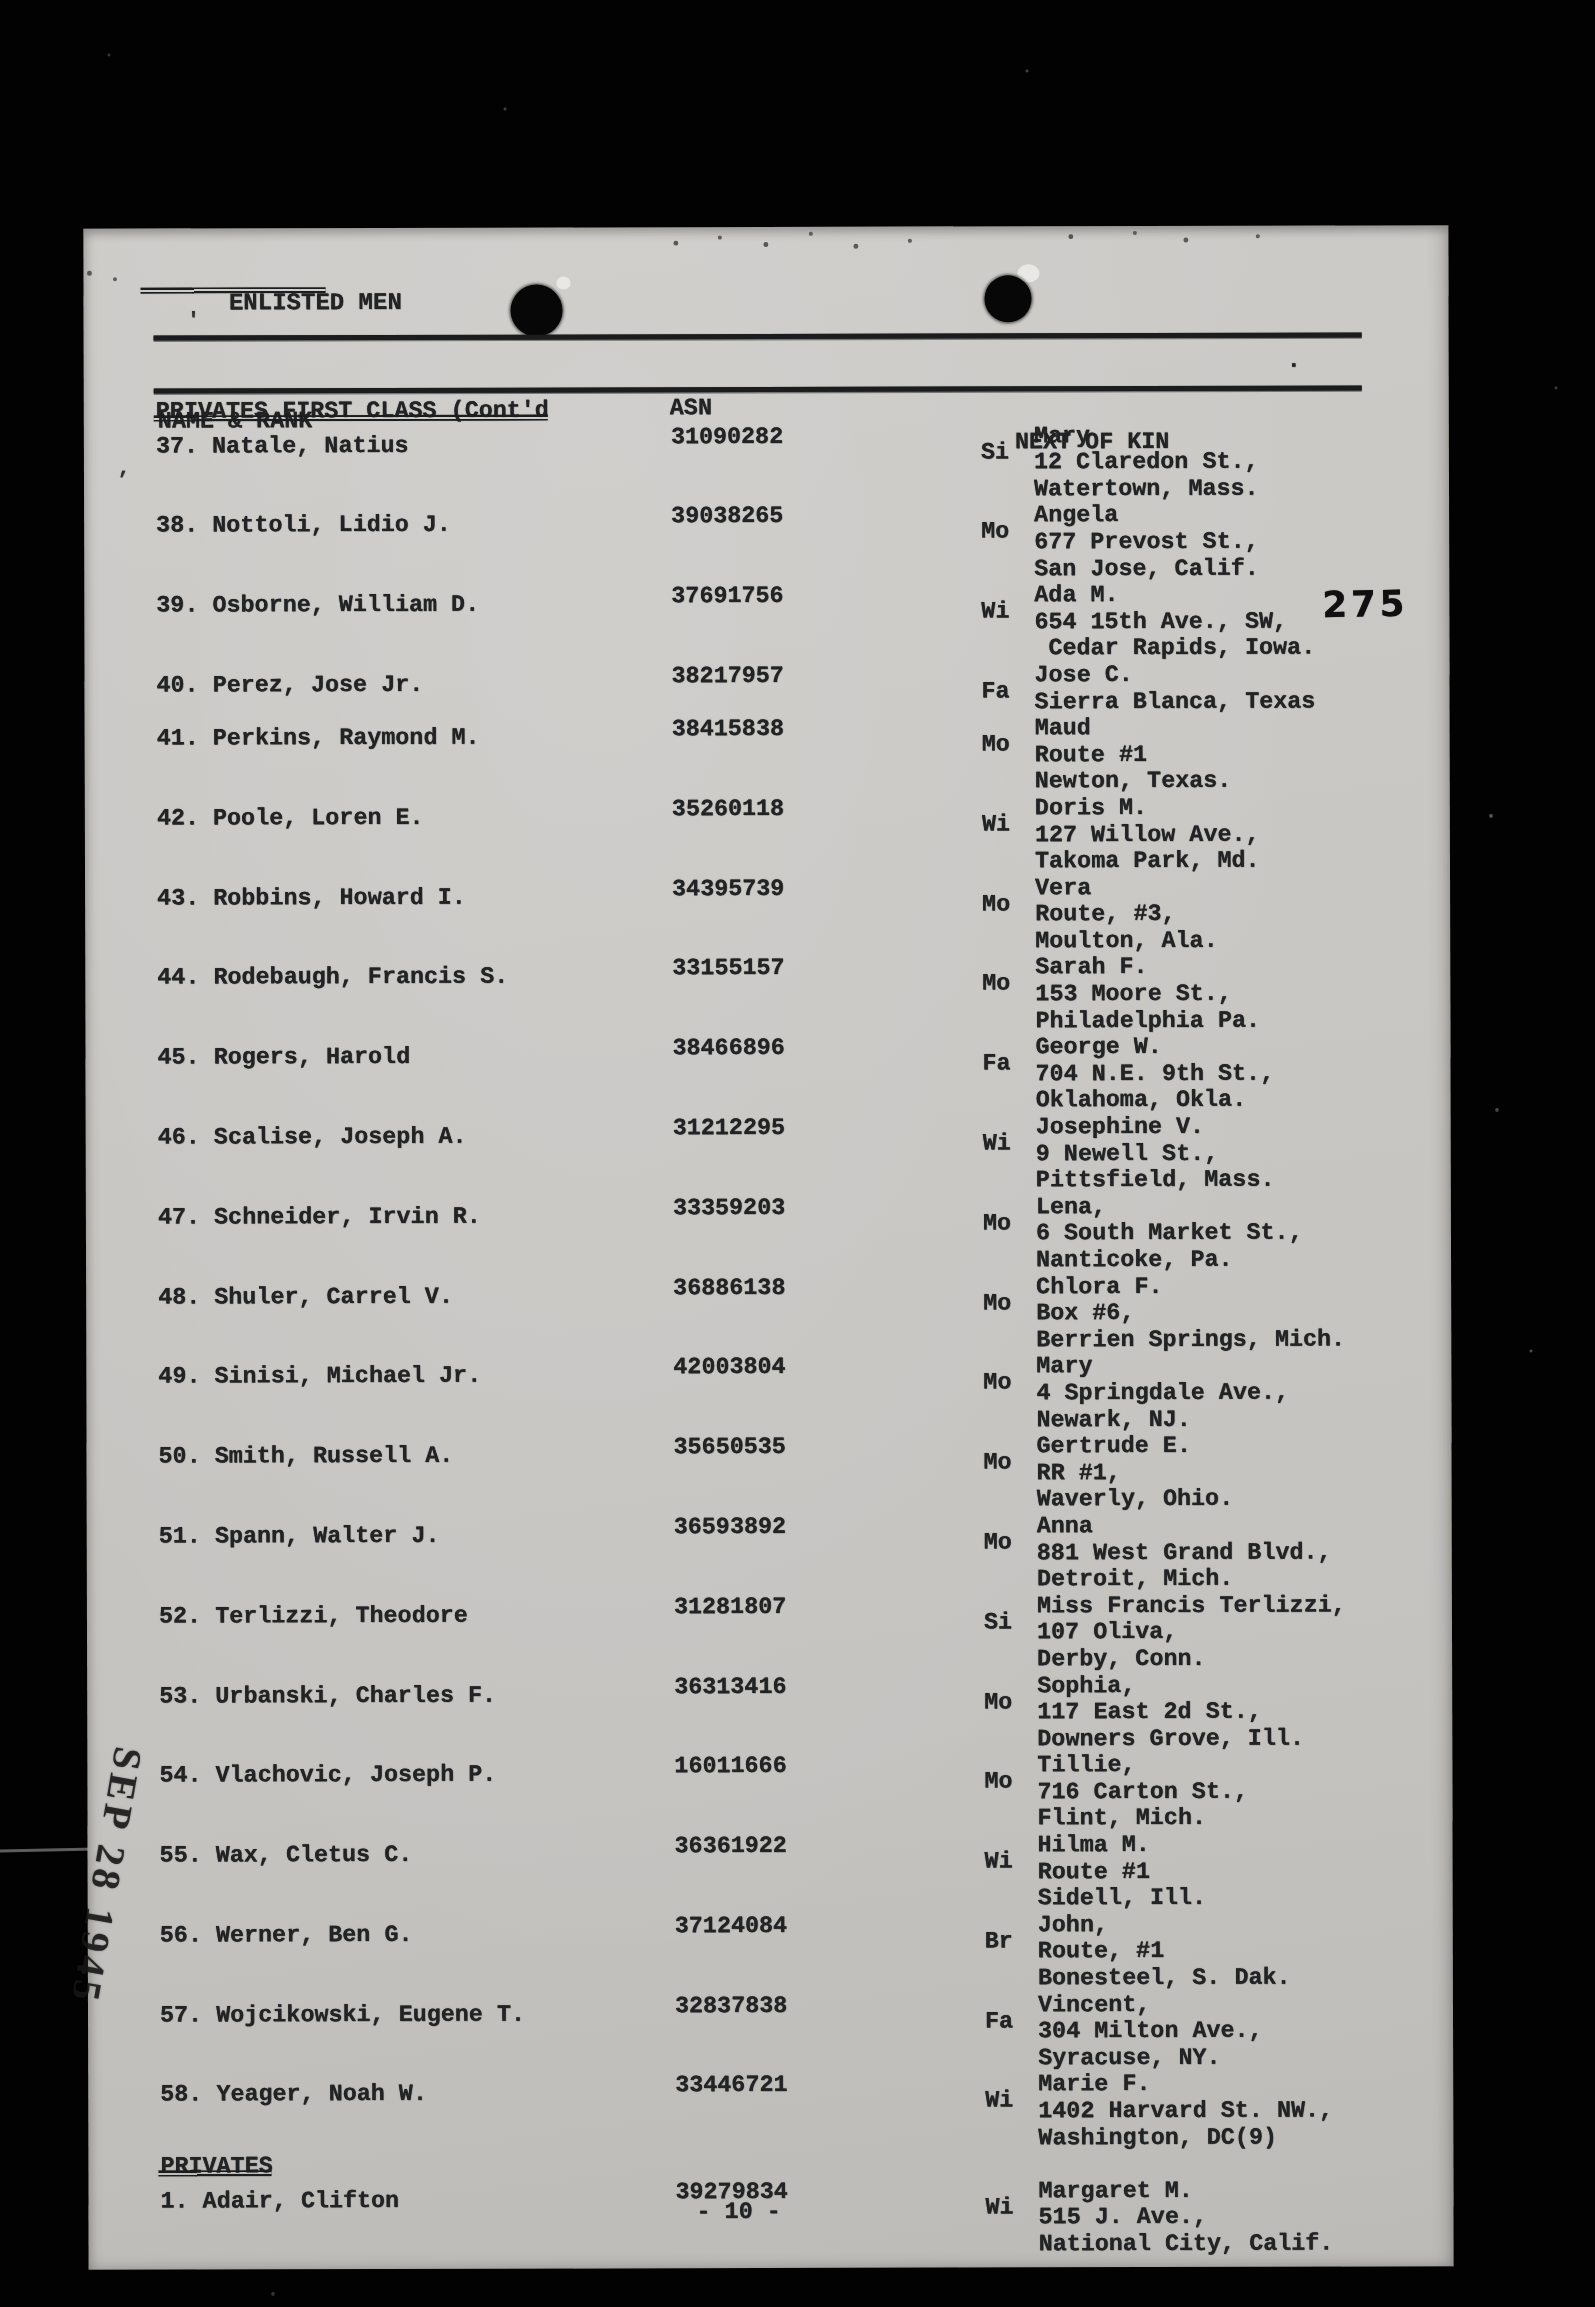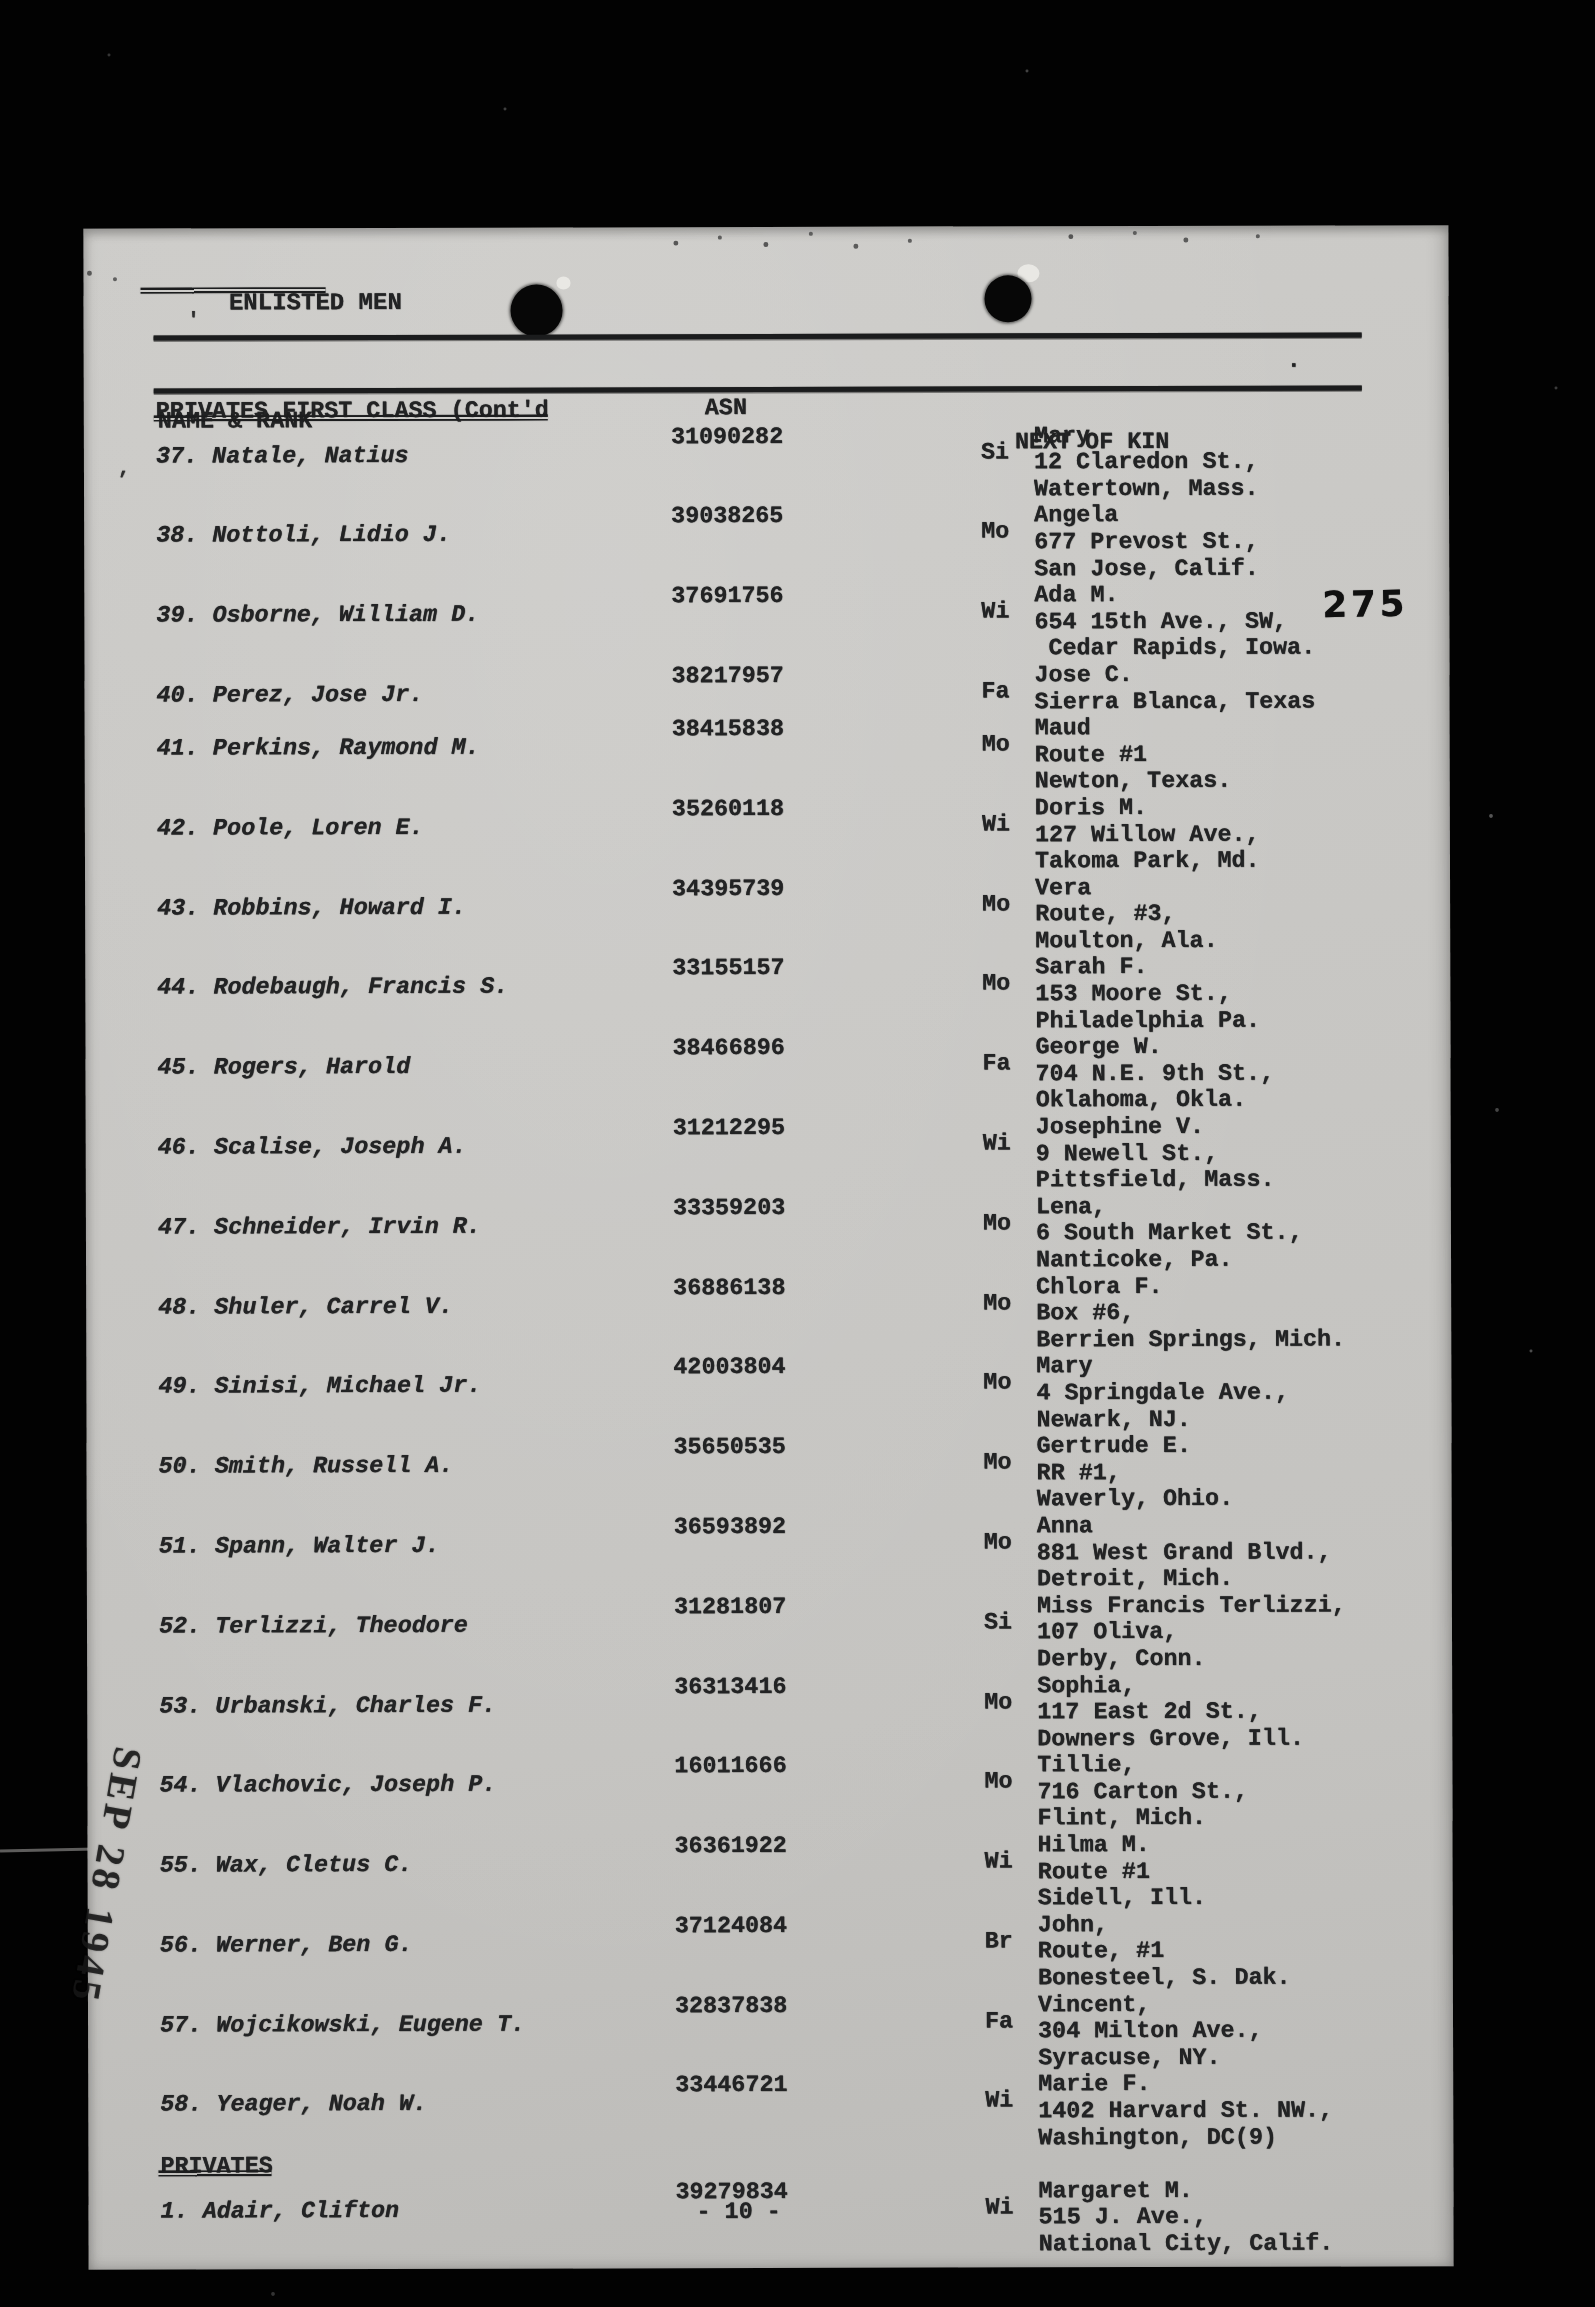--- a/index.html
+++ b/index.html
@@ -18,28 +18,28 @@
   .dbl{position:absolute;height:6.3px;
        background:linear-gradient(to bottom,#1c1d1e 0 2px,transparent 2px 4px,#1c1d1e 4px 6px,transparent 6px);
        box-shadow:0 0 0.9px rgba(0,0,0,.5);}
   .title .dbl{left:-1.8px;top:24px;width:185px;}
   .hrule{position:absolute;left:70px;width:1208px;height:4.5px;background:#1b1c1d;
          box-shadow:0 1.4px 0 rgba(20,20,20,.45), 0 0 0.9px rgba(0,0,0,.6);}
   .rule-top{top:107px;}
   .rule-mid{top:160px;}
   .header-row{position:absolute;left:0;top:115px;width:100%;height:27px;}
   .header-row .h1{position:absolute;left:74px;margin-top:38px;}
-  .header-row .h2{position:absolute;left:586px;margin-left:35px;}
+  .header-row .h2{position:absolute;left:586px;}
   .header-row .h3{position:absolute;left:931px;margin-top:8px;}
   .header-row .stray-dot{position:absolute;left:1203px;top:7.2px;}
   .roster{position:absolute;left:72px;top:170px;width:1287px;}
   .sec-heading{position:relative;height:26.6px;}
   .sec-heading .dbl{left:-1.8px;top:17px;}
   .entry{position:relative;min-height:26.6px;}
-  .entry .num-name{position:absolute;left:0;top:18px;font-style:italic;}
+  .entry .num-name{position:absolute;left:0;top:8px;}
   .entry .asn{position:absolute;left:515px;top:0;}
   .entry .rel{position:absolute;left:825px;top:16px;}
   .entry .kin{margin-left:878px;}
   .kin-line{white-space:pre;}
   .footer-page{position:absolute;left:608px;top:1972px;}
   .hole{position:absolute;border-radius:50%;background:#070707;
         box-shadow:0 0 2.7px 1.4px rgba(5,5,5,.55);}
   .hole1{left:427px;top:57px;width:52px;height:52px;}
   .hole2{left:901px;top:49px;width:47px;height:47px;}
   .notch{position:absolute;border-radius:50%;background:#e9e8e4;}

